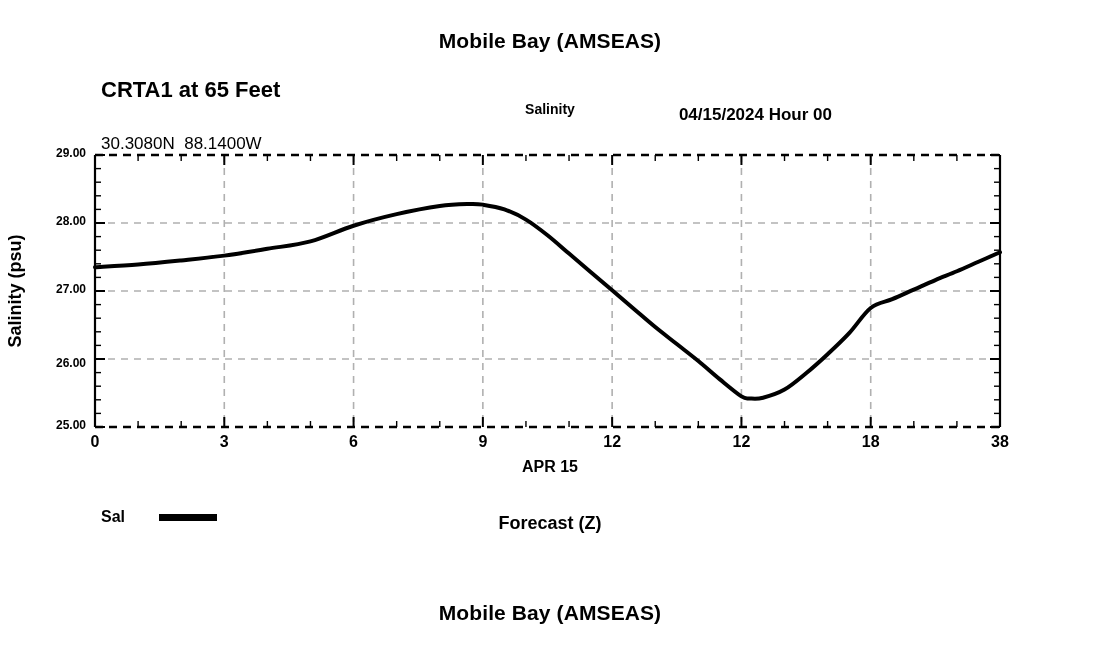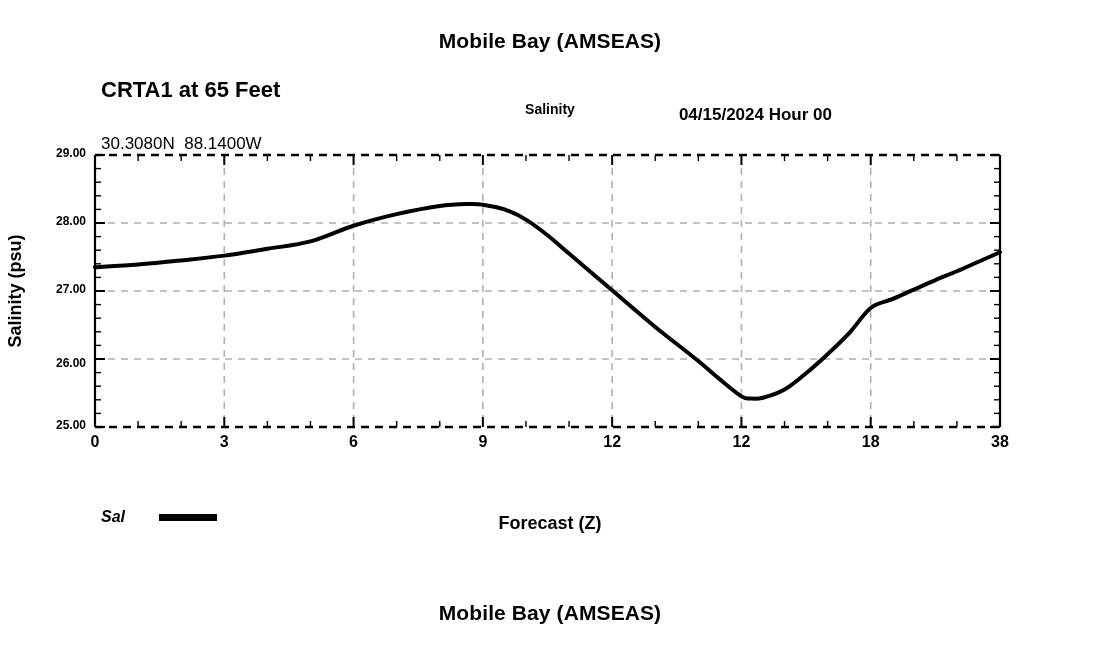--- a/index.html
+++ b/index.html
@@ -182,21 +182,20 @@
     top: 508px;
     display: flex;
     align-items: center;
     gap: 0;
   }
   .legend-label {
     font-size: 16px;
     font-weight: bold;
     width: 58px;
     display: inline-block;
-    font-style: italic;
   }
   .legend-swatch {
     display: inline-block;
     width: 58px;
     height: 7px;
     background: #000000;
   }
 </style>
 </head>
 <body>
@@ -338,20 +337,21 @@
       <div class="xtick-label" style="left: 95px;">0</div>
       <div class="xtick-label" style="left: 224.286px;">3</div>
       <div class="xtick-label" style="left: 353.571px;">6</div>
       <div class="xtick-label" style="left: 482.857px;">9</div>
       <div class="xtick-label" style="left: 612.143px;">12</div>
       <div class="xtick-label" style="left: 741.429px;">12</div>
       <div class="xtick-label" style="left: 870.714px;">18</div>
       <div class="xtick-label" style="left: 1000px;">38</div>
     </div>
 
+  <div class="xaxis-sub">APR 15</div>
   <div class="xaxis-title">Forecast (Z)</div>
 
   <div class="legend">
     <span class="legend-label">Sal</span>
     <span class="legend-swatch" style="background: rgb(0, 0, 0);"></span>
   </div>
 
   <div class="bottom-title">Mobile Bay (AMSEAS)</div>
 
 </div>

